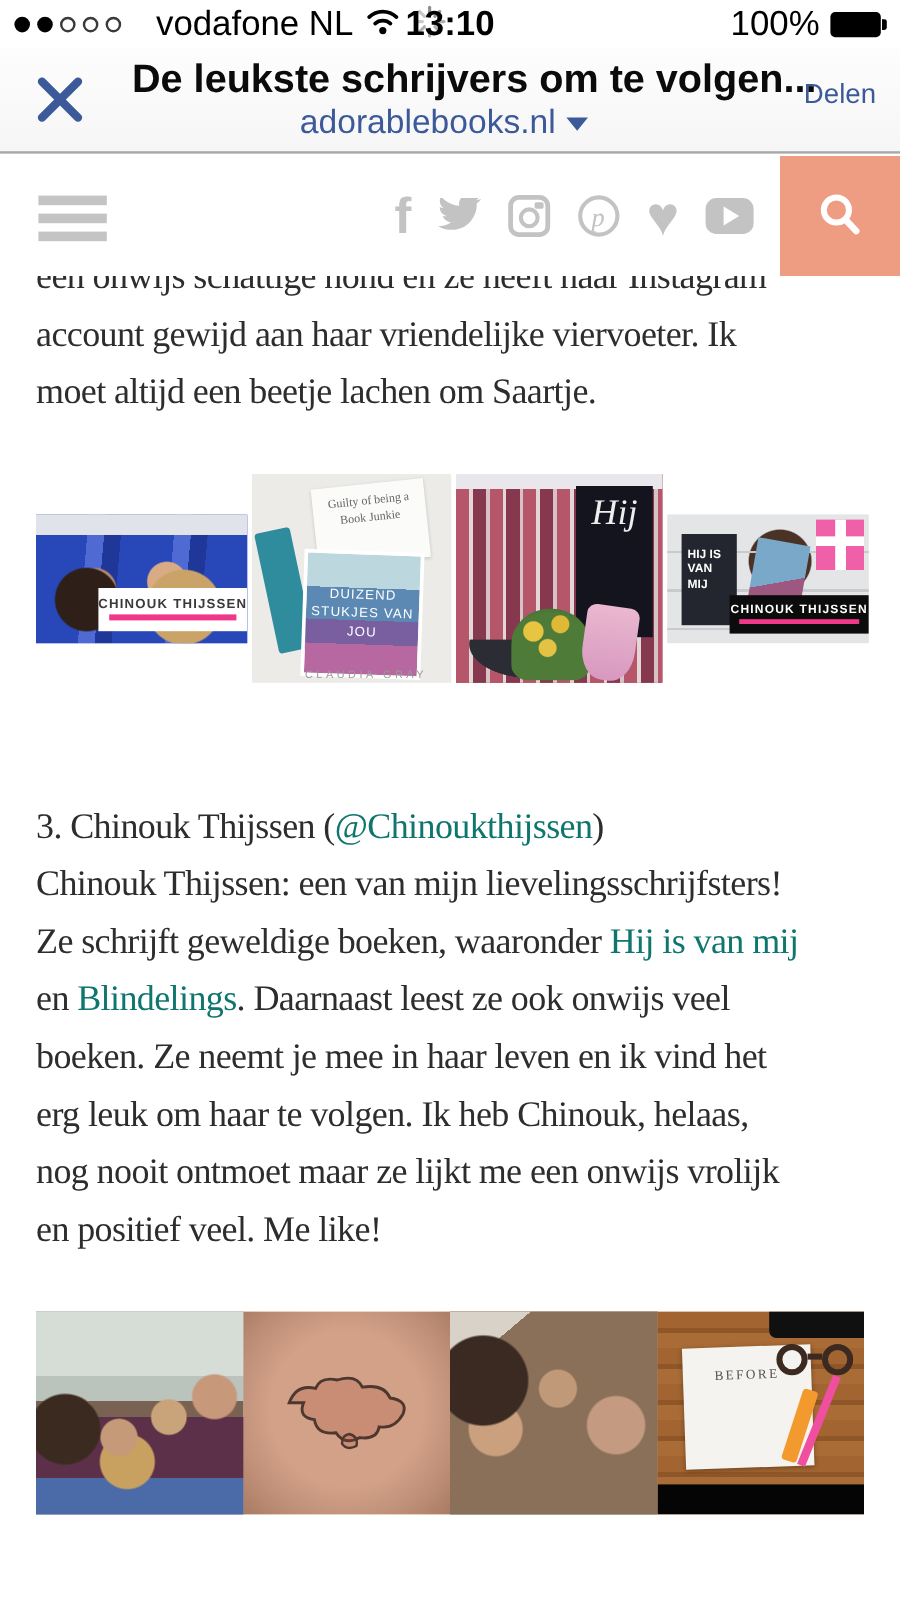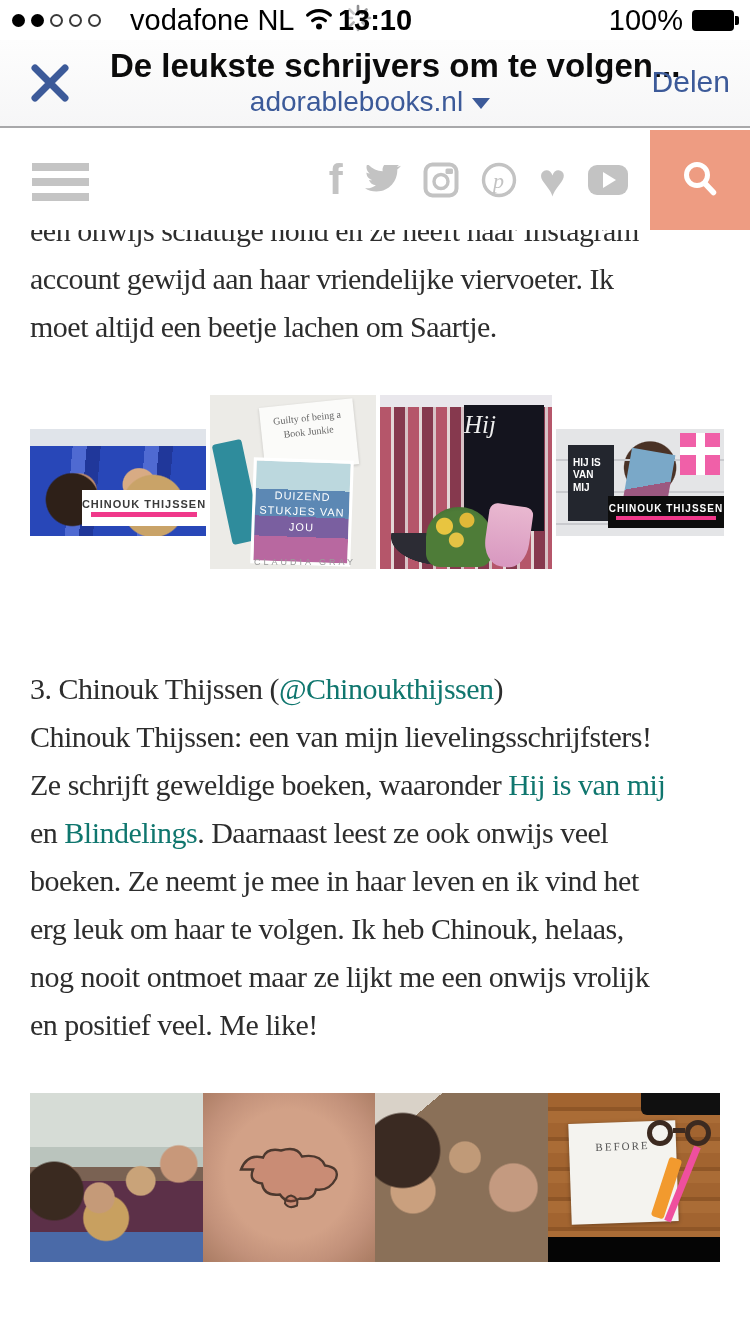--- a/index.html
+++ b/index.html
@@ -32,21 +32,21 @@
     background:linear-gradient(#fdfdfd,#f6f6f7); border-bottom:2px solid #a8a8aa; }
   .close-btn { position:absolute; left:24px; top:18px; width:52px; height:52px;
     background:none; border:none; }
   .chrome-center { position:absolute; left:110px; right:120px; top:7px; text-align:center; }
   .chrome-title { font-size:33px; font-weight:600; color:#0b0b0b; white-space:nowrap; }
   .chrome-domain { margin-top:1px; font-size:28px; color:#3c5a99; }
   .caret-down { display:inline-block; width:0; height:0; margin-left:9px;
     border-left:9px solid transparent; border-right:9px solid transparent;
     border-top:11px solid #3c5a99; vertical-align:middle; }
   .share-btn { position:absolute; right:20px; top:25px; background:none; border:none;
-    font-size:30px; color:#3c5a99; font-family:"Liberation Sans", sans-serif; }
+    font-size:23px; color:#3c5a99; font-family:"Liberation Sans", sans-serif; }
 
   
   .page { position:absolute; top:130px; left:0; right:0; bottom:0; background:#fff; }
 
   .site-header { position:absolute; top:0; left:0; right:0; height:100px;
     background:#fff; z-index:2; }
   .menu-btn { position:absolute; left:32px; top:33px; display:flex;
     flex-direction:column; gap:7px; background:none; border:none; }
   .menu-bar { width:57px; height:8px; background:#c4c4c4; }
   .social { position:absolute; right:122px; top:0; height:100px;
@@ -103,23 +103,23 @@
     letter-spacing:1px; text-align:center; display:flex; align-items:center;
     justify-content:center; padding:4px; line-height:1.4; }
   .book1-author { position:absolute; bottom:2px; left:0; right:0; text-align:center;
     font-family:"Liberation Sans", sans-serif; font-size:9px; letter-spacing:3px; color:#9a9a9a;padding-left:24px; }
 
   .ph3 { width:172px; height:174px;
     background:
       linear-gradient(180deg,#e9e7ec 0 7%, rgba(0,0,0,0) 7%),
       repeating-linear-gradient(90deg,#b5566a 0 11px,#e3d6d6 11px 14px,#86394e 14px 25px,#d8c2c6 25px 28px);
     background-color:#a84a60; }
-  .banner { position:absolute; right:8px; top:10px; width:80px; height:126px;
-    background:#14141e; color:#eee; padding-top:6px;
-    font-family:"Liberation Serif", serif; font-style:italic; font-size:25px; letter-spacing:0; }
+  .banner { position:absolute; right:8px; top:10px; width:64px; height:126px;
+    background:#14141e; color:#eee; text-align:center; padding-top:6px;
+    font-family:"Liberation Serif", serif; font-style:italic; font-size:30px; letter-spacing:0; }
   .table-dark { position:absolute; left:4px; bottom:0; width:120px; height:36px;
     background:radial-gradient(ellipse at 50% 10%, #2c2c34 0 62%, rgba(0,0,0,0) 63%); }
   .flowers { position:absolute; left:46px; bottom:2px; width:66px; height:60px; border-radius:50% 50% 22% 22%;
     background:
       radial-gradient(circle at 28% 32%, #e8c540 0 8px, rgba(0,0,0,0) 9px),
       radial-gradient(circle at 62% 22%, #e0b838 0 7px, rgba(0,0,0,0) 8px),
       radial-gradient(circle at 46% 55%, #e4c244 0 7px, rgba(0,0,0,0) 8px),
       radial-gradient(circle at 50% 70%, #4e7c38 0 70%, #3a6030 100%); }
   .bouquet { position:absolute; right:22px; bottom:2px; width:44px; height:62px;
     transform:rotate(8deg); border-radius:8px 8px 42% 42%;

